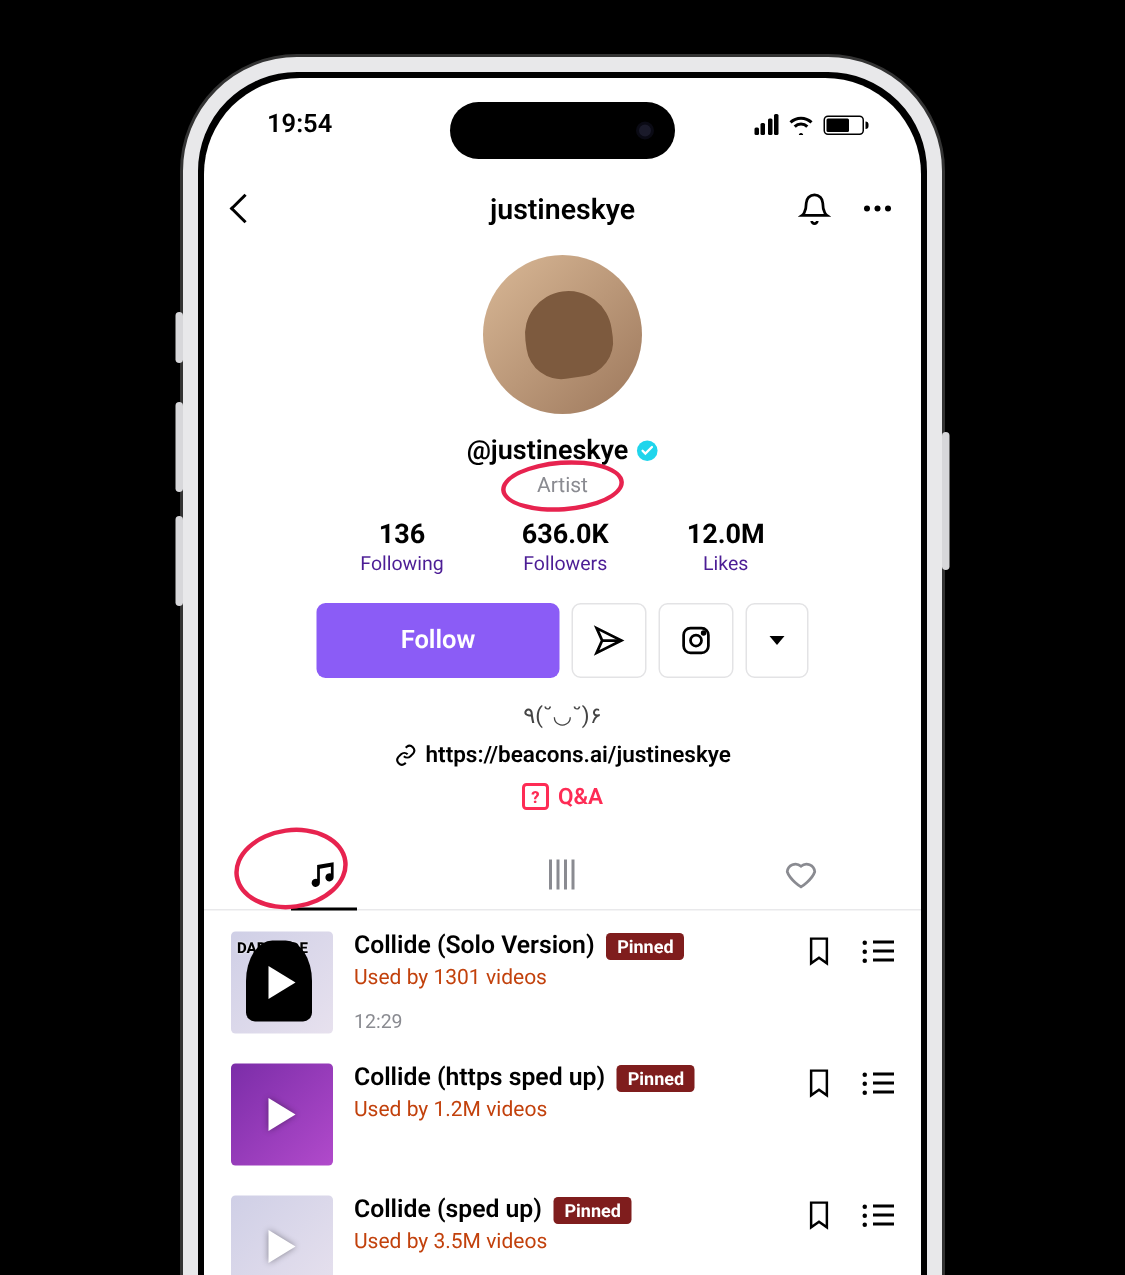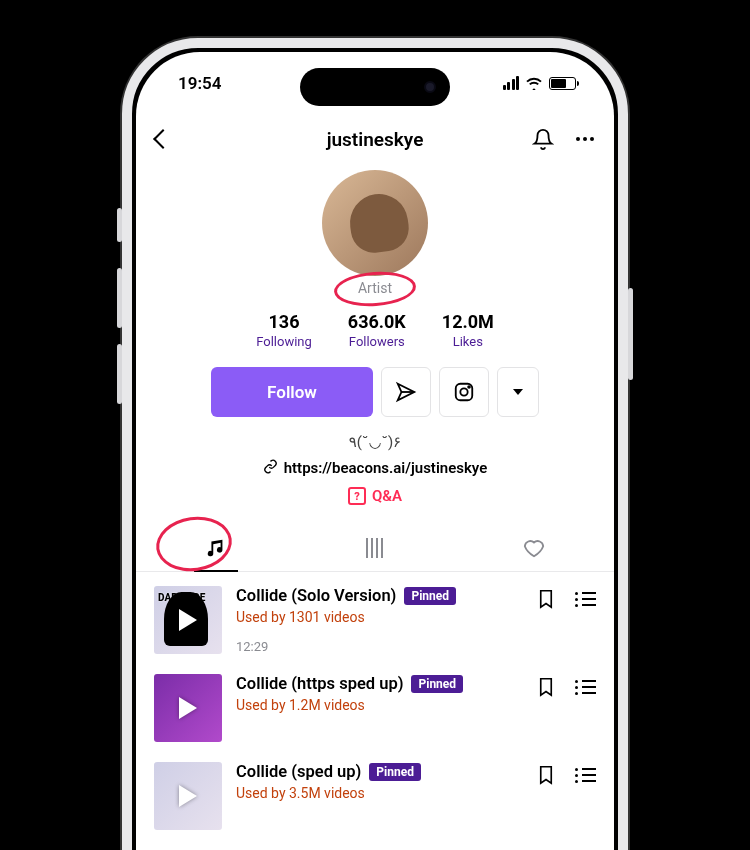--- a/index.html
+++ b/index.html
@@ -65,33 +65,33 @@
     .avatar{width:106px;height:106px;border-radius:50%;overflow:hidden;background:linear-gradient(135deg,#d9b896,#9d785c);display:flex;align-items:center;justify-content:center;position:relative;}
     .avatar .face{width:58px;height:58px;border-radius:50% 50% 40% 40%;background:#7d5a3e;position:absolute;top:24px;right:20px;transform:rotate(-8deg);}
     .handle-row{display:flex;align-items:center;gap:5px;margin-top:14px;}
     .handle{font-size:18px;font-weight:600;}
     .verified{width:15px;height:15px;}
     .role-wrap{position:relative;margin-top:2px;}
     .role{font-size:14px;color:#8a8b91;}
     .circle-annot{position:absolute;border:3px solid #e7234f;border-radius:50%;pointer-events:none;}
     .circle-role{width:82px;height:34px;top:-6px;left:50%;transform:translateX(-50%) rotate(-4deg);}
 
-    .stats{display:flex;gap:0;margin-top:14px;}
+    .stats{display:flex;gap:16px;margin-top:14px;}
     .stat{display:flex;flex-direction:column;align-items:center;padding:0 18px;}
     .stat-val{font-size:18px;font-weight:700;}
     .stat-lbl{font-size:13px;color:#4c1d95;margin-top:2px;}
 
     .btn-row{display:flex;gap:8px;margin-top:18px;}
     .follow-btn{background:#8b5cf6;color:#fff;border:none;border-radius:6px;padding:14px 56px;font-size:17px;font-weight:600;cursor:pointer;}
     .sq-btn{width:50px;height:50px;border:1px solid #e3e3e5;background:#fff;border-radius:6px;display:flex;align-items:center;justify-content:center;cursor:pointer;}
     .sq-btn.caret{width:42px;}
     .caret-down{width:0;height:0;border-left:5px solid transparent;border-right:5px solid transparent;border-top:6px solid #000;}
 
     .bio{font-size:15px;color:#444;margin-top:16px;}
-    .link-row{display:flex;gap:6px;margin-top:8px;font-size:15px;font-weight:600;}
+    .link-row{display:flex;align-items:center;gap:6px;margin-top:8px;font-size:15px;font-weight:600;}
     .link-ico{width:15px;height:15px;}
     .qa-row{display:flex;align-items:center;gap:6px;margin-top:10px;font-size:15px;font-weight:600;color:#fe2c55;}
     .qa-ico{width:18px;height:18px;border:2px solid #fe2c55;border-radius:3px;display:flex;align-items:center;justify-content:center;font-size:11px;font-weight:800;}
 
     .tabs{display:flex;margin-top:20px;border-bottom:1px solid #e9e9eb;position:relative;}
     .tab{flex:1;height:46px;display:flex;align-items:center;justify-content:center;position:relative;cursor:pointer;}
     .tab.active::after{content:"";position:absolute;bottom:-1px;left:50%;transform:translateX(-50%);width:44px;height:2.5px;background:#000;}
     .tab svg{width:22px;height:22px;}
     .tab-feed{display:flex;gap:3px;}
     .tab-feed span{width:2px;height:20px;background:#8a8b91;}
@@ -101,21 +101,21 @@
     .tracks{display:flex;flex-direction:column;}
     .track{display:flex;align-items:flex-start;padding:14px 18px 6px 18px;gap:14px;}
     .thumb{width:68px;height:68px;border-radius:3px;position:relative;flex-shrink:0;display:flex;align-items:center;justify-content:center;}
     .thumb.t1{background:linear-gradient(135deg,#cfcfe6,#e7e1ee);}
     .thumb.t2{background:linear-gradient(135deg,#7b2da8,#b14acb);}
     .thumb-label{position:absolute;top:6px;left:4px;font-size:10px;font-weight:800;text-shadow:0 0 2px #fff;}
     .play-tri{width:0;height:0;border-top:11px solid transparent;border-bottom:11px solid transparent;border-left:18px solid #fff;filter:drop-shadow(0 0 2px rgba(0,0,0,.4));}
     .tk-body{flex:1;min-width:0;}
     .tk-title-row{display:flex;align-items:center;gap:8px;}
     .tk-title{font-size:16.5px;font-weight:600;white-space:nowrap;overflow:hidden;text-overflow:ellipsis;}
-    .pinned{background:#4c1d95;color:#fff;font-size:12px;font-weight:700;padding:2px 7px;border-radius:3px;flex-shrink:0;}
+    .pinned{background:#7f1d1d;color:#fff;font-size:12px;font-weight:700;padding:2px 7px;border-radius:3px;flex-shrink:0;}
     .tk-sub{font-size:14px;color:#c2410c;margin-top:4px;}
     .tk-dur{font-size:13px;color:#8a8b91;margin-top:14px;}
     .tk-actions{display:flex;align-items:center;gap:20px;flex-shrink:0;padding-top:2px;}
     .bm{width:18px;height:22px;}
     .list-ico{display:flex;flex-direction:column;gap:3px;}
     .list-ico .r{display:flex;align-items:center;gap:4px;}
     .list-ico .d{width:3px;height:3px;border-radius:50%;background:#000;}
     .list-ico .l{width:14px;height:2px;background:#000;}
     .silhouette{position:absolute;bottom:8px;left:10px;width:44px;height:54px;background:#000;border-radius:40% 40% 6px 6px/50% 50% 6px 6px;}
   </style>
@@ -168,20 +168,27 @@
               <span></span>
               <span></span>
             </div>
         </div>
       </div>
 
       <div class="profile">
         <div class="avatar">
           <div class="face"></div>
         </div>
+        <div class="handle-row">
+          <span class="handle">@justineskye</span>
+          <svg class="verified" viewBox="0 0 24 24">
+              <circle cx="12" cy="12" r="11" fill="#20d5ec"></circle>
+              <path d="M7 12l3 3 7-7" stroke="#fff" stroke-width="2.5" fill="none" stroke-linecap="round"></path>
+            </svg>
+        </div>
         <div class="role-wrap">
           <span class="role">Artist</span>
           <div class="circle-annot circle-role"></div>
         </div>
 
         <div class="stats">
           <div class="stat">
             <span class="stat-val">136</span>
             <span class="stat-lbl">Following</span>
           </div>

